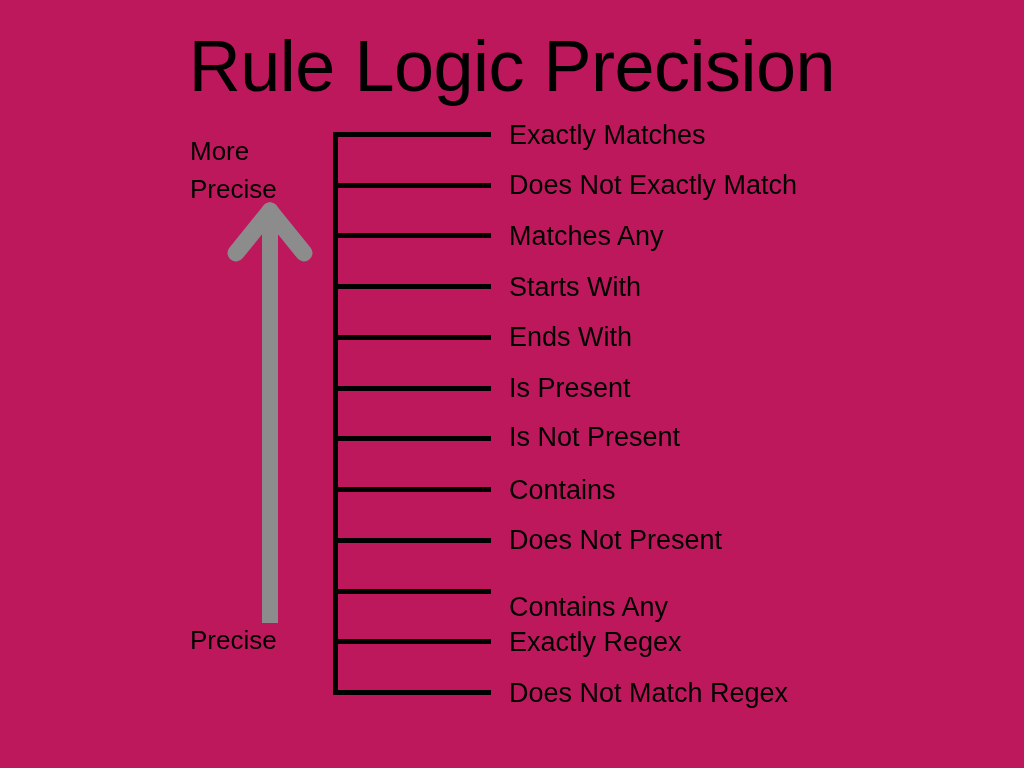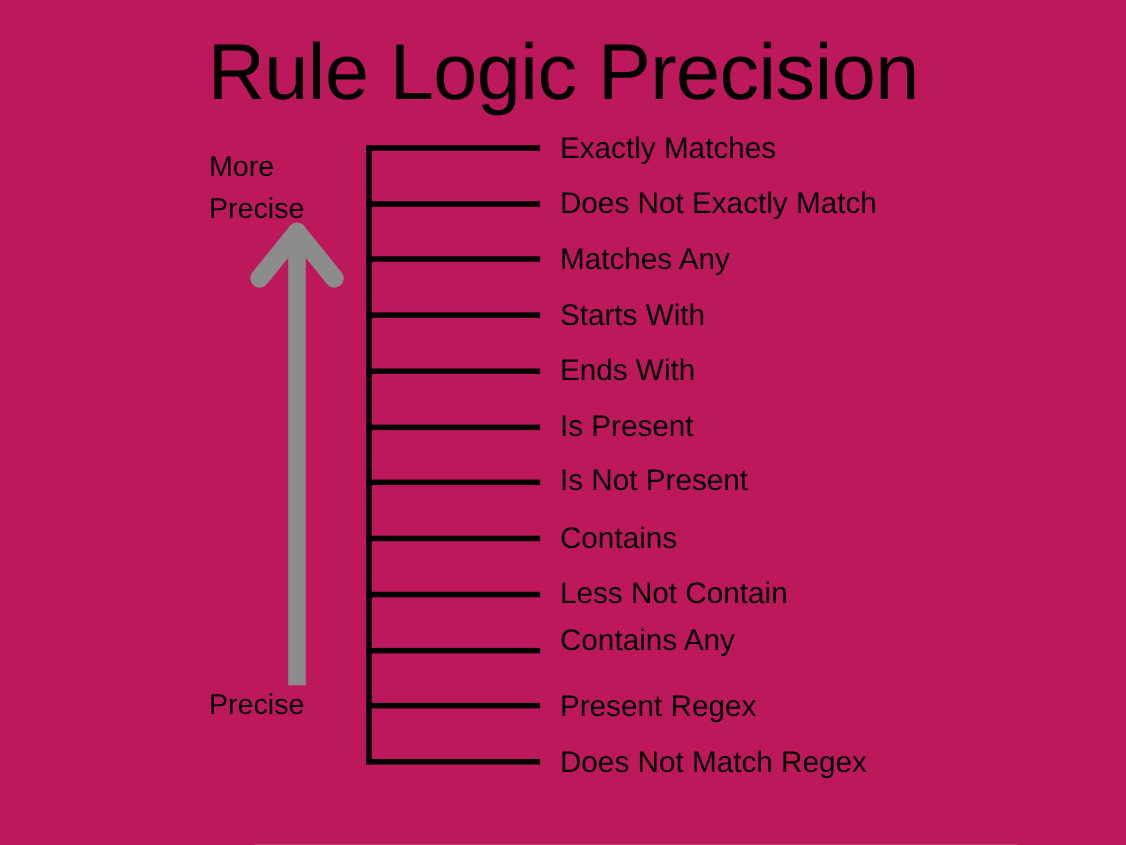--- a/index.html
+++ b/index.html
@@ -158,20 +158,20 @@
       </div>
     <div id="labels">
         <div class="rule-label" style="top: 134.5px;">Exactly Matches</div>
         <div class="rule-label" style="top: 185.227px;">Does Not Exactly Match</div>
         <div class="rule-label" style="top: 235.955px;">Matches Any</div>
         <div class="rule-label" style="top: 286.682px;">Starts With</div>
         <div class="rule-label" style="top: 337.409px;">Ends With</div>
         <div class="rule-label" style="top: 388.136px;">Is Present</div>
         <div class="rule-label" style="top: 437px; text-align: center;">Is Not Present</div>
         <div class="rule-label" style="top: 489.591px;">Contains</div>
-        <div class="rule-label" style="top: 540.318px;">Less Not Contain</div>
-        <div class="rule-label" style="top: 582px; text-align: center;">Contains Any</div>
-        <div class="rule-label" style="top: 641.773px;">Present Regex</div>
+        <div class="rule-label" style="top: 540.318px;">Does Not Present</div>
+        <div class="rule-label" style="top: 607px; text-align: center;">Contains Any</div>
+        <div class="rule-label" style="top: 641.773px;">Exactly Regex</div>
         <div class="rule-label" style="top: 692.5px;">Does Not Match Regex</div>
       </div>
   </div>
 
 </div>
 
 </body></html>

